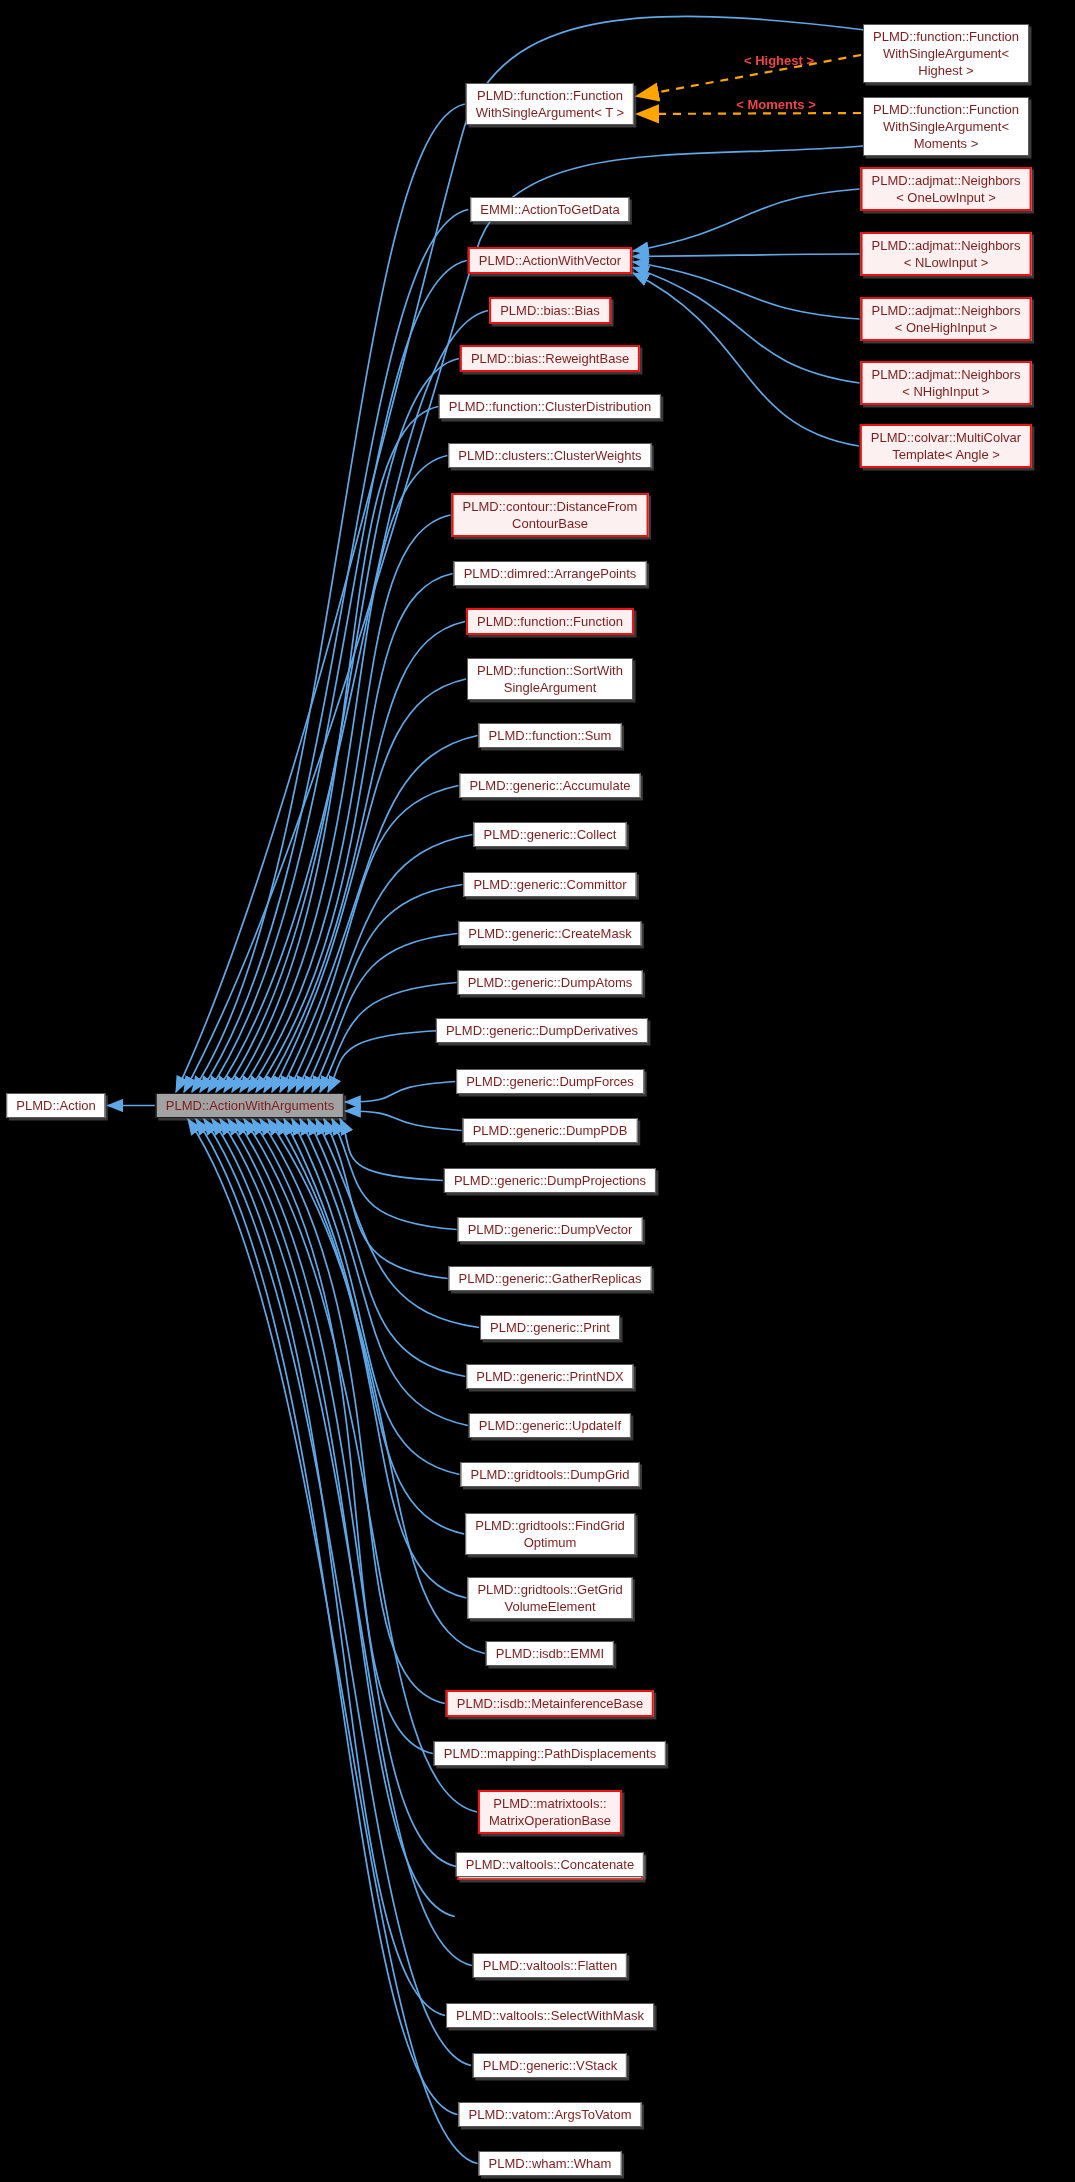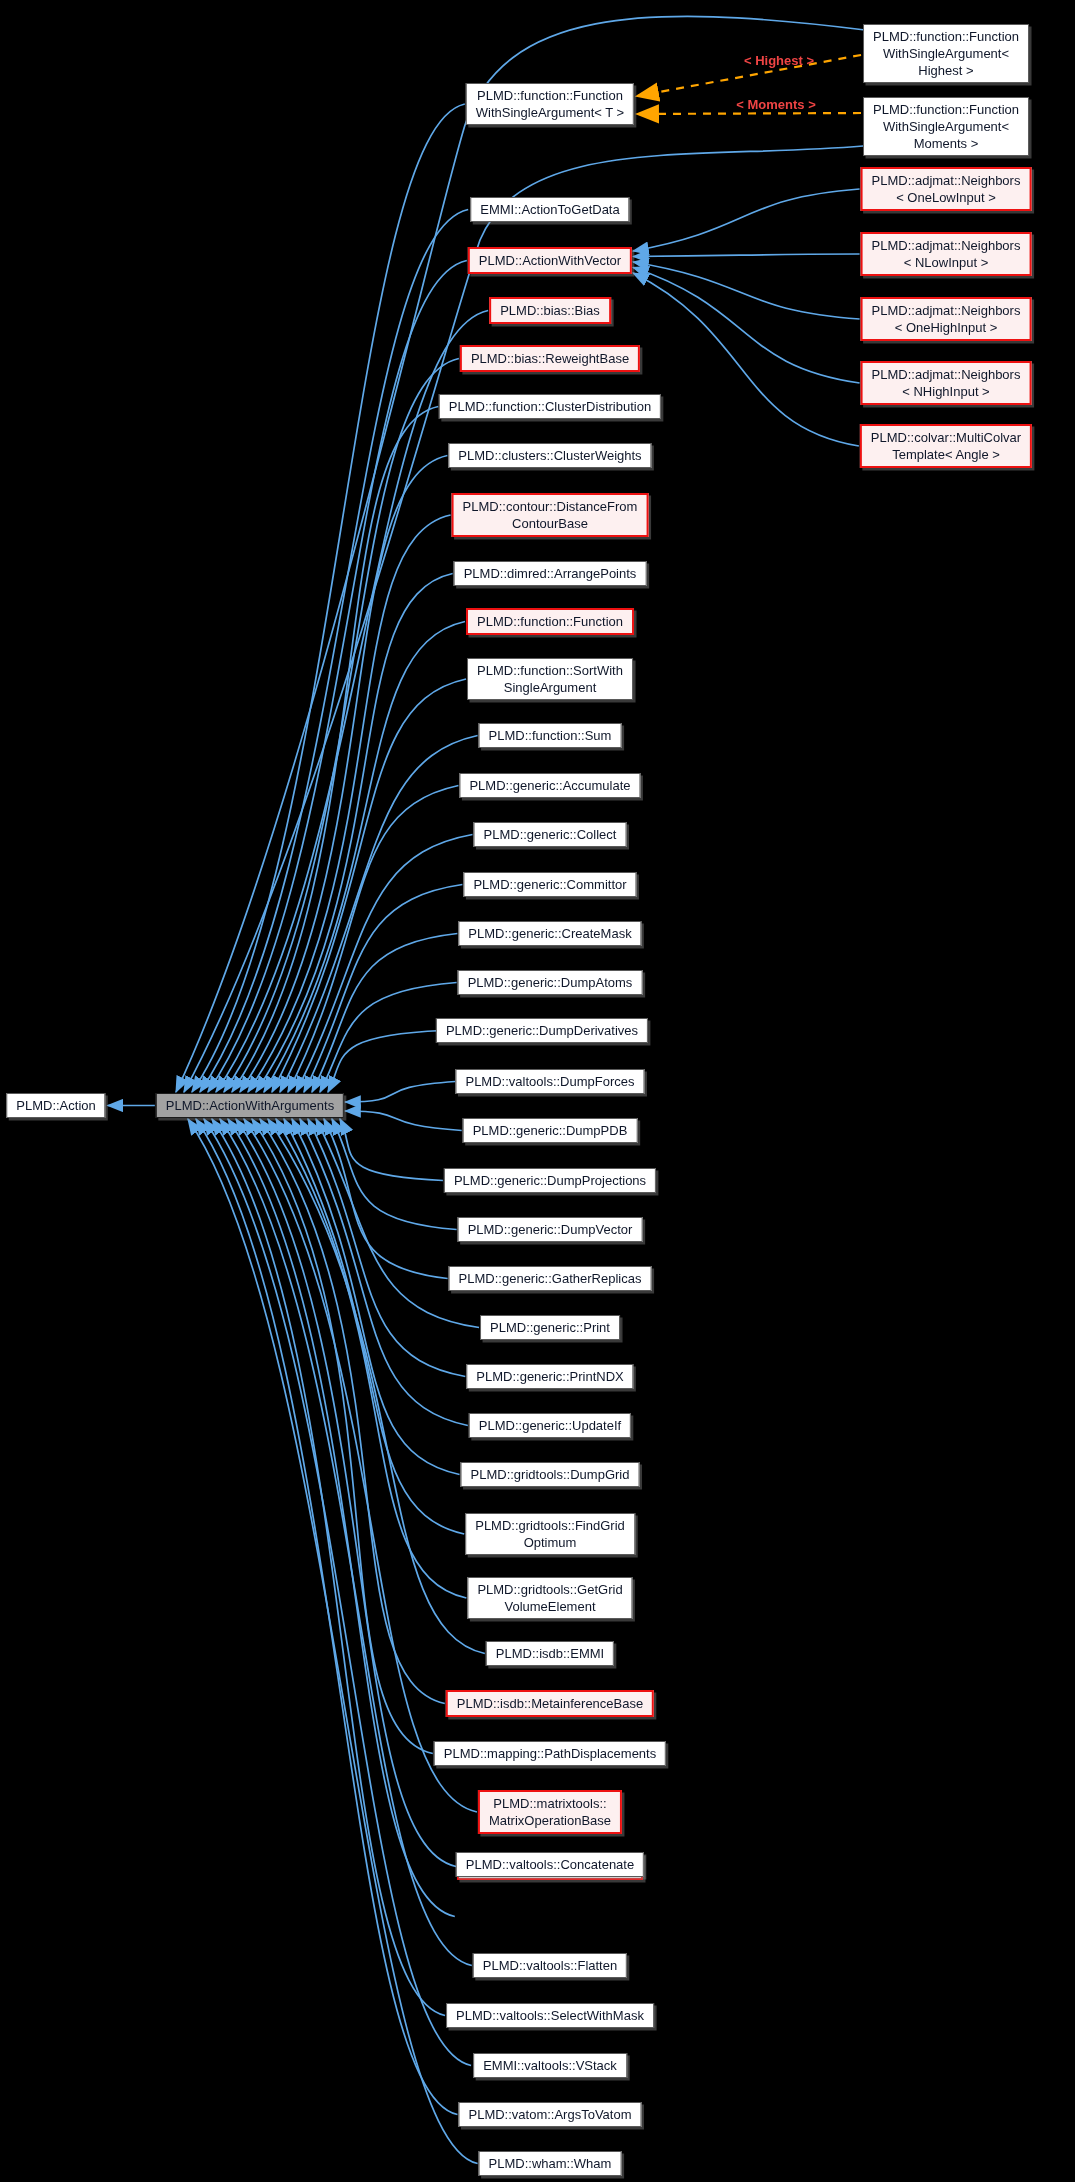--- a/index.html
+++ b/index.html
@@ -2,21 +2,21 @@
 <html><head>
 <meta charset="utf-8">
 <style>
   html,body{margin:0;padding:0;background:#000;}
   #canvas{position:relative;width:1075px;height:2182px;background:#000;overflow:hidden;
           font-family:"Liberation Sans","DejaVu Sans",sans-serif;}
   #edges{position:absolute;left:0;top:0;width:1075px;height:2182px;pointer-events:none;}
   .edge{fill:none;stroke:#5fa8e8;stroke-width:1.7px;}
   .tmpl{fill:none;stroke:#ffa500;stroke-width:2.2px;stroke-dasharray:8 7;}
   .node{position:absolute;transform:translateX(-50%);box-sizing:border-box;
-        background:#fff;border:1.6px solid #5a5a5a;color:#0f172a;
+        background:#fff;border:1.6px solid #5a5a5a;color:#7f1d1d;
         font-size:13px;line-height:17px;text-align:center;white-space:pre-line;
         padding:3px 9px;min-width:96px;box-shadow:2.5px 2.5px 0 rgba(150,150,150,.38);
         cursor:pointer;}
   .node.red{border:2px solid #ee1111;background:#fdf0f0;}
   .node.gray{background:#a2a2a2;border:1.6px solid #1c1c1c;font-weight:400;}
   .edge-label{position:absolute;transform:translate(-50%,-50%);color:#ef4444;
         font-size:13px;font-weight:bold;white-space:nowrap;margin-left:28px;}
 </style>
 </head>
 <body>
@@ -100,21 +100,21 @@
   <div class="node red" id="n-function" style="left:550px;top:608px">PLMD::function::Function</div>
   <div class="node" id="n-sortWSA" style="left:550px;top:658px">PLMD::function::SortWith
 SingleArgument</div>
   <div class="node" id="n-sum" style="left:550px;top:723px">PLMD::function::Sum</div>
   <div class="node" id="n-accumulate" style="left:550px;top:773px">PLMD::generic::Accumulate</div>
   <div class="node" id="n-collect" style="left:550px;top:822px">PLMD::generic::Collect</div>
   <div class="node" id="n-committor" style="left:550px;top:872px">PLMD::generic::Committor</div>
   <div class="node" id="n-createMask" style="left:550px;top:921px">PLMD::generic::CreateMask</div>
   <div class="node" id="n-dumpAtoms" style="left:550px;top:970px">PLMD::generic::DumpAtoms</div>
   <div class="node" id="n-dumpDeriv" style="left:542px;top:1018px">PLMD::generic::DumpDerivatives</div>
-  <div class="node" id="n-dumpForces" style="left:550px;top:1069px">PLMD::valtools::DumpForces</div>
+  <div class="node" id="n-dumpForces" style="left:550px;top:1069px">PLMD::generic::DumpForces</div>
   <div class="node" id="n-dumpPDB" style="left:550px;top:1118px">PLMD::generic::DumpPDB</div>
   <div class="node" id="n-dumpProj" style="left:550px;top:1168px">PLMD::generic::DumpProjections</div>
   <div class="node" id="n-dumpVector" style="left:550px;top:1217px">PLMD::generic::DumpVector</div>
   <div class="node" id="n-gatherReplicas" style="left:550px;top:1266px">PLMD::generic::GatherReplicas</div>
   <div class="node" id="n-print" style="left:550px;top:1315px">PLMD::generic::Print</div>
   <div class="node" id="n-printNDX" style="left:550px;top:1364px">PLMD::generic::PrintNDX</div>
   <div class="node" id="n-updateIf" style="left:550px;top:1413px">PLMD::generic::UpdateIf</div>
   <div class="node" id="n-dumpGrid" style="left:550px;top:1462px">PLMD::gridtools::DumpGrid</div>
   <div class="node" id="n-findGridOpt" style="left:550px;top:1513px">PLMD::gridtools::FindGrid
 Optimum</div>
@@ -122,21 +122,21 @@
 VolumeElement</div>
   <div class="node" id="n-emmi" style="left:550px;top:1641px">PLMD::isdb::EMMI</div>
   <div class="node red" id="n-metaInf" style="left:550px;top:1690px">PLMD::isdb::MetainferenceBase</div>
   <div class="node" id="n-pathDisp" style="left:550px;top:1741px">PLMD::mapping::PathDisplacements</div>
   <div class="node red" id="n-matrixOp" style="left:550px;top:1790px">PLMD::matrixtools::
 MatrixOperationBase</div>
   <div class="node red" id="n-expCVs" style="left:550px;top:1853px">PLMD::opes::ExpansionCVs</div>
   <div class="node" id="n-concat" style="left:550px;top:1852px">PLMD::valtools::Concatenate</div>
   <div class="node" id="n-flatten" style="left:550px;top:1953px">PLMD::valtools::Flatten</div>
   <div class="node" id="n-selectWM" style="left:550px;top:2003px">PLMD::valtools::SelectWithMask</div>
-  <div class="node" id="n-vstack" style="left:550px;top:2053px">EMMI::valtools::VStack</div>
+  <div class="node" id="n-vstack" style="left:550px;top:2053px">PLMD::generic::VStack</div>
   <div class="node" id="n-argsToVatom" style="left:550px;top:2102px">PLMD::vatom::ArgsToVatom</div>
   <div class="node" id="n-wham" style="left:550px;top:2151px">PLMD::wham::Wham</div>
 
   <div class="node" id="n-fwsaHighest" style="left:946px;top:24px">PLMD::function::Function
 WithSingleArgument&lt; Highest &gt;</div>
   <div class="node" id="n-fwsaMoments" style="left:946px;top:97px">PLMD::function::Function
 WithSingleArgument&lt; Moments &gt;</div>
   <div class="node red" id="n-nOneLow" style="left:946px;top:167px">PLMD::adjmat::Neighbors
 &lt; OneLowInput &gt;</div>
   <div class="node red" id="n-nNLow" style="left:946px;top:232px">PLMD::adjmat::Neighbors

